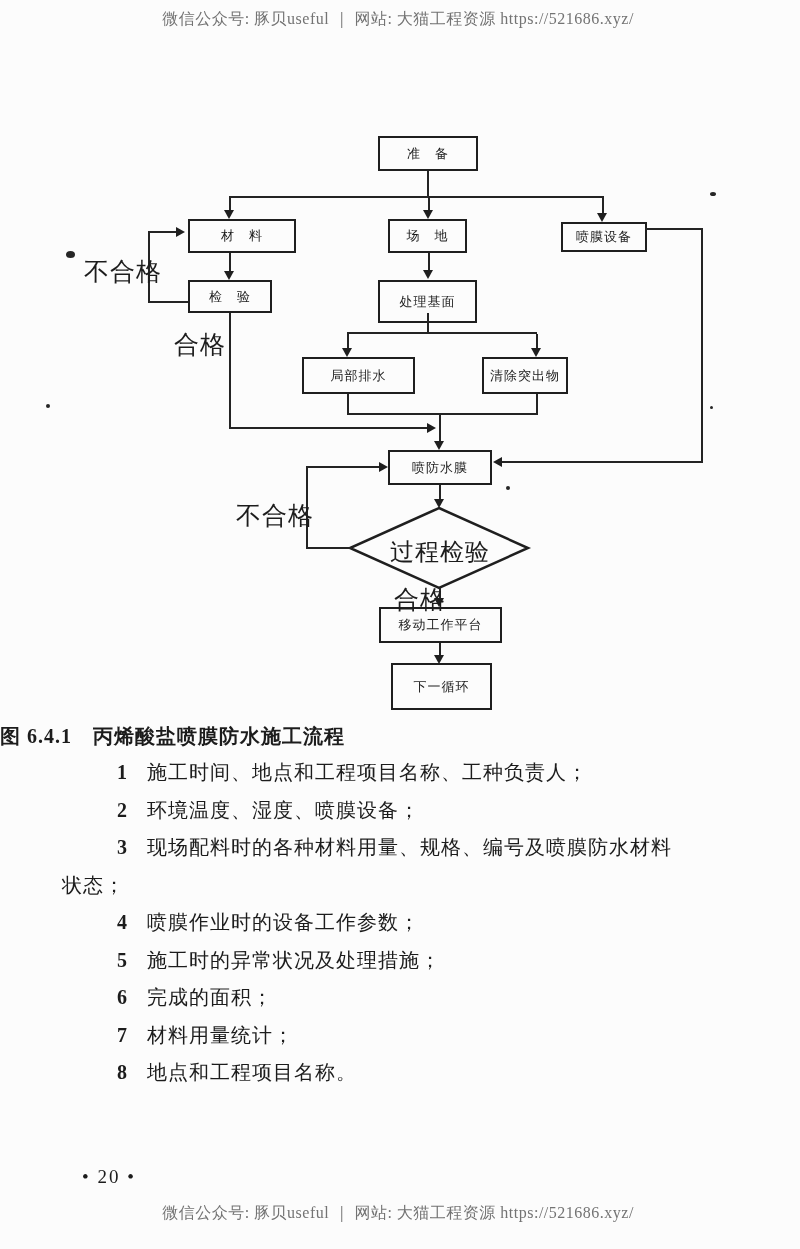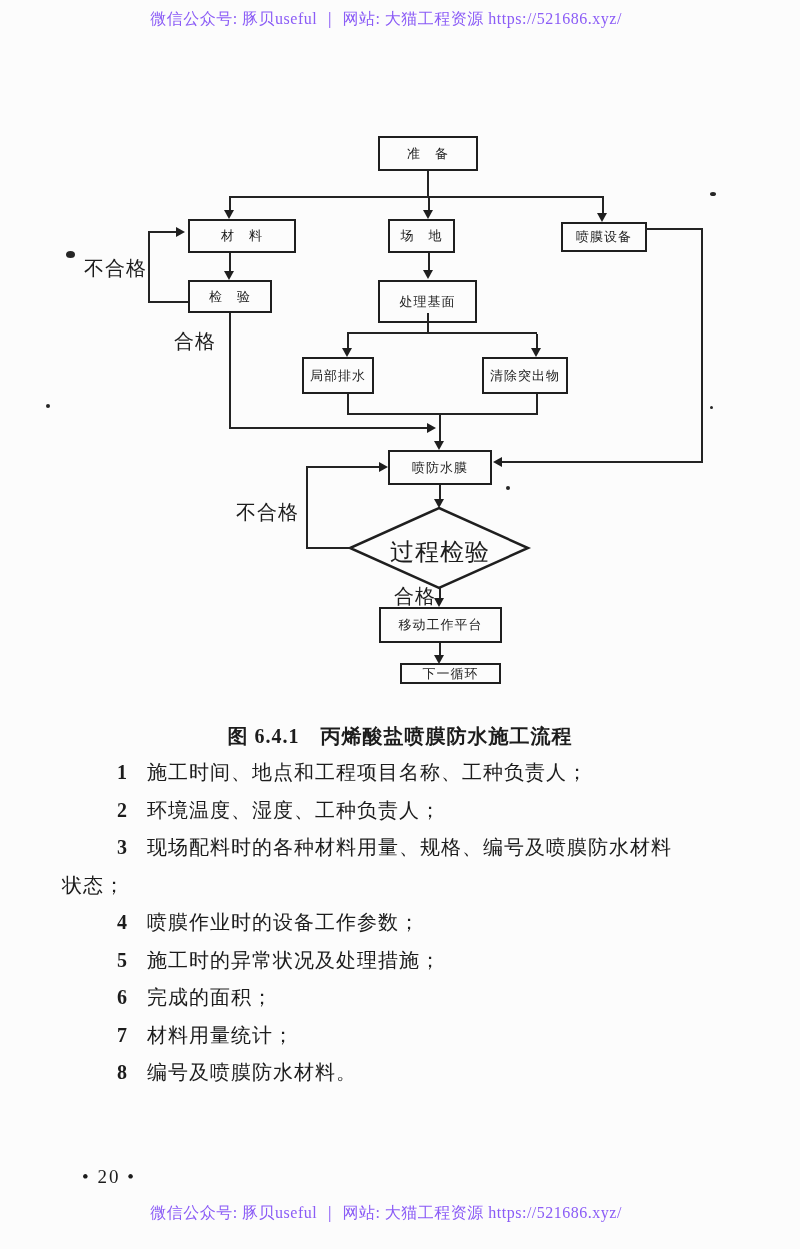--- a/index.html
+++ b/index.html
@@ -1,65 +1,65 @@
 <!DOCTYPE html>
 <html><head>
 <meta charset="utf-8">
 <style>
   html,body{margin:0;padding:0}
   body{
     width:800px;height:1249px;position:relative;overflow:hidden;
     background:#fcfcfc;color:#1c1c1c;
     font-family:"Liberation Serif","DejaVu Serif",serif;
   }
-  .wm{position:absolute;left:0;width:772px;text-align:center;
-      color:#8b5cf6;font-size:16px;letter-spacing:.5px;white-space:nowrap}
+  .wm{position:absolute;left:12px;width:772px;text-align:center;
+      color:#737373;font-size:16px;letter-spacing:.5px;white-space:nowrap}
   .box{position:absolute;border:2.5px solid #1f1f1f;display:flex;align-items:center;
        justify-content:center;font-size:13px;letter-spacing:1px;white-space:nowrap;
        background:#fcfcfc;box-sizing:border-box}
   .hl{position:absolute;height:2px;background:#242424}
   .vl{position:absolute;width:2px;background:#242424}
   .ad{position:absolute;width:0;height:0;border-left:5px solid transparent;
       border-right:5px solid transparent;border-top:9px solid #1f1f1f}
   .ar{position:absolute;width:0;height:0;border-top:5px solid transparent;
       border-bottom:5px solid transparent;border-left:9px solid #1f1f1f}
   .al{position:absolute;width:0;height:0;border-top:5px solid transparent;
       border-bottom:5px solid transparent;border-right:9px solid #1f1f1f}
-  .lbl{position:absolute;font-size:20px;letter-spacing:1px;white-space:nowrap}
+  .lbl{position:absolute;font-size:25px;letter-spacing:1px;white-space:nowrap}
   .dtext{position:absolute;font-size:24px;letter-spacing:1px;text-align:center}
-  .caption{position:absolute;left:0;top:723px;width:800px;text-align:center;
+  .caption{position:absolute;left:0;top:723px;width:800px;text-align:left;
            font-weight:700;font-size:20px;letter-spacing:1px}
   .list{position:absolute;left:62px;top:754px;width:680px;
         font-size:20px;line-height:37.5px;letter-spacing:1px}
   .list p{margin:0;text-indent:55px}
   .list b{font-weight:700;margin-right:20px;letter-spacing:0}
   .cont{display:block;text-indent:0}
   .pageno{position:absolute;left:82px;top:1166px;font-size:19px;letter-spacing:2px}
   .spk{position:absolute;background:#262626;border-radius:50%}
   svg{position:absolute}
 </style>
 </head>
 <body>
 
 <div class="wm" style="top:9px">微信公众号: 豚贝useful ｜ 网站: 大猫工程资源 https://521686.xyz/</div>
 <div class="wm" style="top:1203px">微信公众号: 豚贝useful ｜ 网站: 大猫工程资源 https://521686.xyz/</div>
 
 <div>
 
   <div class="box" style="left:378px;top:136px;width:100px;height:35px">准　备</div>
   <div class="box" style="left:188px;top:219px;width:108px;height:34px">材　料</div>
-  <div class="box" style="left:388px;top:219px;width:67px;height:34px">场　地</div>
+  <div class="box" style="left:388px;top:219px;width:79px;height:34px">场　地</div>
   <div class="box" style="left:561px;top:222px;width:86px;height:30px">喷膜设备</div>
   <div class="box" style="left:188px;top:280px;width:84px;height:33px">检　验</div>
   <div class="box" style="left:378px;top:280px;width:99px;height:43px">处理基面</div>
-  <div class="box" style="left:302px;top:357px;width:72px;height:37px">局部排水</div>
+  <div class="box" style="left:302px;top:357px;width:113px;height:37px">局部排水</div>
   <div class="box" style="left:482px;top:357px;width:86px;height:37px">清除突出物</div>
   <div class="box" style="left:388px;top:450px;width:104px;height:35px">喷防水膜</div>
   <div class="box" style="left:379px;top:607px;width:123px;height:36px">移动工作平台</div>
-  <div class="box" style="left:400px;top:663px;width:101px;height:21px">下一循环</div>
+  <div class="box" style="left:391px;top:663px;width:101px;height:47px">下一循环</div>
 
   <svg style="left:336px;top:494px" width="200" height="100">
     <polygon points="103,14 192,54 103,94 14,54" fill="none" stroke="#1f1f1f" stroke-width="2.5"></polygon>
   </svg>
   <div class="dtext" style="left:376px;top:536px;width:128px">过程检验</div>
 
   <div class="vl" style="left:427px;top:171px;height:26px"></div>
   <div class="hl" style="left:229px;top:196px;width:375px"></div>
   <div class="vl" style="left:229px;top:198px;height:13px"></div>
   <div class="ad" style="left:224px;top:210px"></div>
@@ -114,27 +114,27 @@
   <div class="ad" style="left:434px;top:598px"></div>
   <div class="lbl" style="left:394px;top:583px">合格</div>
   <div class="vl" style="left:439px;top:643px;height:14px"></div>
   <div class="ad" style="left:434px;top:655px"></div>
 </div>
 
 <div class="caption">图 6.4.1　丙烯酸盐喷膜防水施工流程</div>
 
 <div class="list">
   <p><b>1</b><span>施工时间、地点和工程项目名称、工种负责人；</span></p>
-  <p><b>2</b><span>环境温度、湿度、工种负责人；</span></p>
+  <p><b>2</b><span>环境温度、湿度、喷膜设备；</span></p>
   <p><b>3</b><span>现场配料时的各种材料用量、规格、编号及喷膜防水材料</span><span class="cont">状态；</span></p>
   <p><b>4</b><span>喷膜作业时的设备工作参数；</span></p>
   <p><b>5</b><span>施工时的异常状况及处理措施；</span></p>
   <p><b>6</b><span>完成的面积；</span></p>
   <p><b>7</b><span>材料用量统计；</span></p>
-  <p><b>8</b><span>编号及喷膜防水材料。</span></p>
+  <p><b>8</b><span>地点和工程项目名称。</span></p>
 </div>
 
 <div class="pageno">• 20 •</div>
 
 <div class="spk" style="left:66px;top:251px;width:9px;height:7px"></div>
 <div class="spk" style="left:46px;top:404px;width:4px;height:4px"></div>
 <div class="spk" style="left:710px;top:192px;width:6px;height:4px"></div>
 <div class="spk" style="left:506px;top:486px;width:4px;height:4px"></div>
 <div class="spk" style="left:710px;top:406px;width:3px;height:3px"></div>
 

